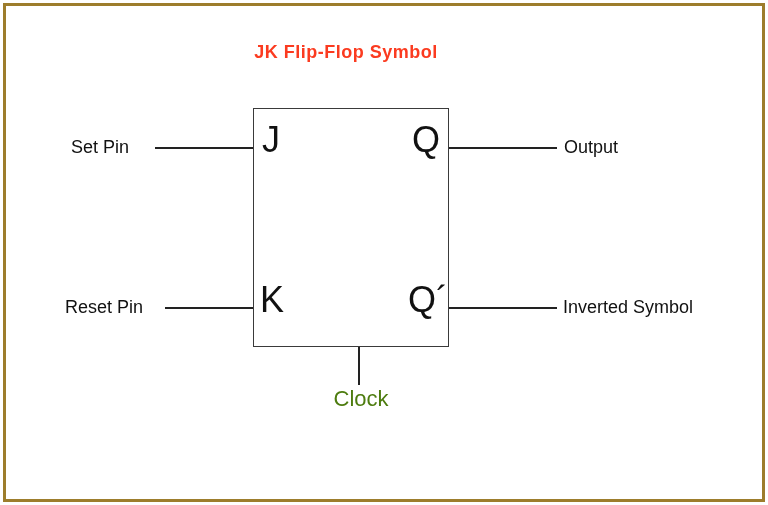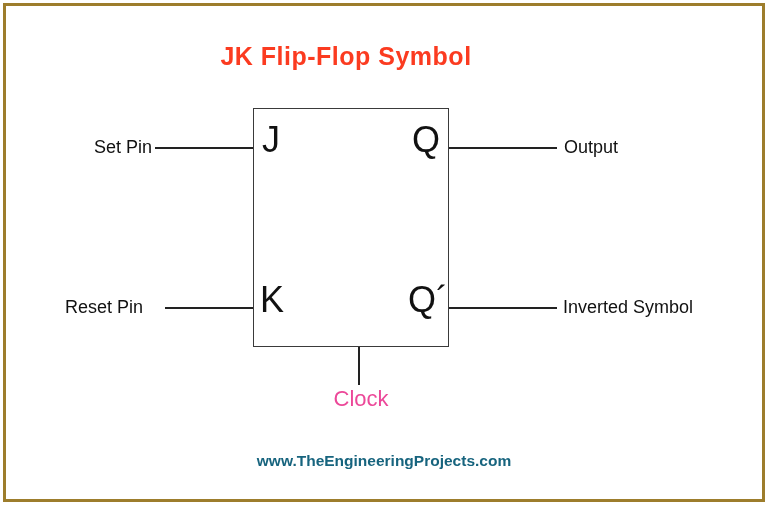--- a/index.html
+++ b/index.html
@@ -22,21 +22,21 @@
     right: 3px;
     bottom: 3px;
     border: 3px solid #9d7d2c;
     pointer-events: none;
   }
   .title {
     position: absolute;
     top: 42px;
     left: 346px;
     transform: translateX(-50%);
-    font-size: 25px;
+    font-size: 18px;
     font-weight: bold;
     color: #fb3b20;
     white-space: nowrap;
     letter-spacing: 0.5px;
   }
   .ffbox {
     position: absolute;
     left: 253px;
     top: 108px;
     width: 196px;
@@ -60,21 +60,21 @@
   .wire {
     position: absolute;
     background: #222222;
   }
   .clock-label {
     position: absolute;
     top: 386px;
     left: 361px;
     transform: translateX(-50%);
     font-size: 22px;
-    color: #ec4899;
+    color: #4d7c0f;
     white-space: nowrap;
   }
   .footer {
     position: absolute;
     top: 452px;
     left: 50%;
     transform: translateX(-50%);
     font-size: 15.5px;
     font-weight: bold;
     color: #17647e;
@@ -96,21 +96,20 @@
   <span class="sym" style="left:412px; top:122px;">Q</span>
   <span class="sym" style="left:260px; top:282px;">K</span>
   <span class="sym" style="left:408px; top:282px;">Q´</span>
 
   <div class="wire" style="left:155px; top:147px; width:98px; height:2px;"></div>
   <div class="wire" style="left:449px; top:147px; width:108px; height:2px;"></div>
   <div class="wire" style="left:165px; top:307px; width:88px; height:2px;"></div>
   <div class="wire" style="left:449px; top:307px; width:108px; height:2px;"></div>
   <div class="wire" style="left:358px; top:347px; width:2px; height:38px;"></div>
 
-  <span class="label" style="left:48px; top:137px; width:104px; text-align:right;">Set Pin</span>
+  <span class="label" style="left:48px; top:137px; width:104px; text-align:center;">Set Pin</span>
   <span class="label" style="left:564px; top:137px;">Output</span>
   <span class="label" style="left:48px; top:297px; width:112px; text-align:center;">Reset Pin</span>
   <span class="label" style="left:563px; top:297px;">Inverted Symbol</span>
   <span class="clock-label">Clock</span>
 
-  <div class="footer">www.TheEngineeringProjects.com</div>
 
 </div>
 
 </body></html>

